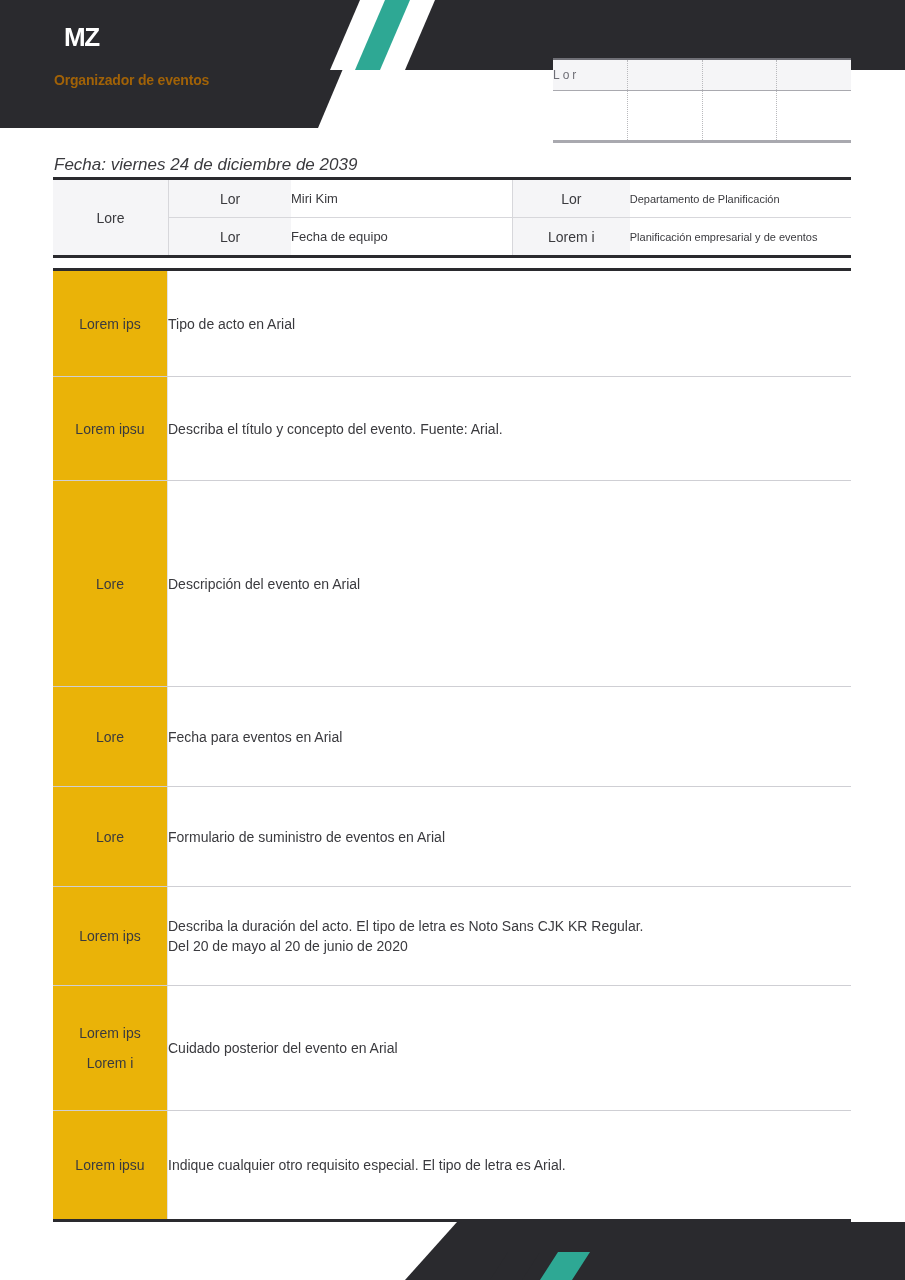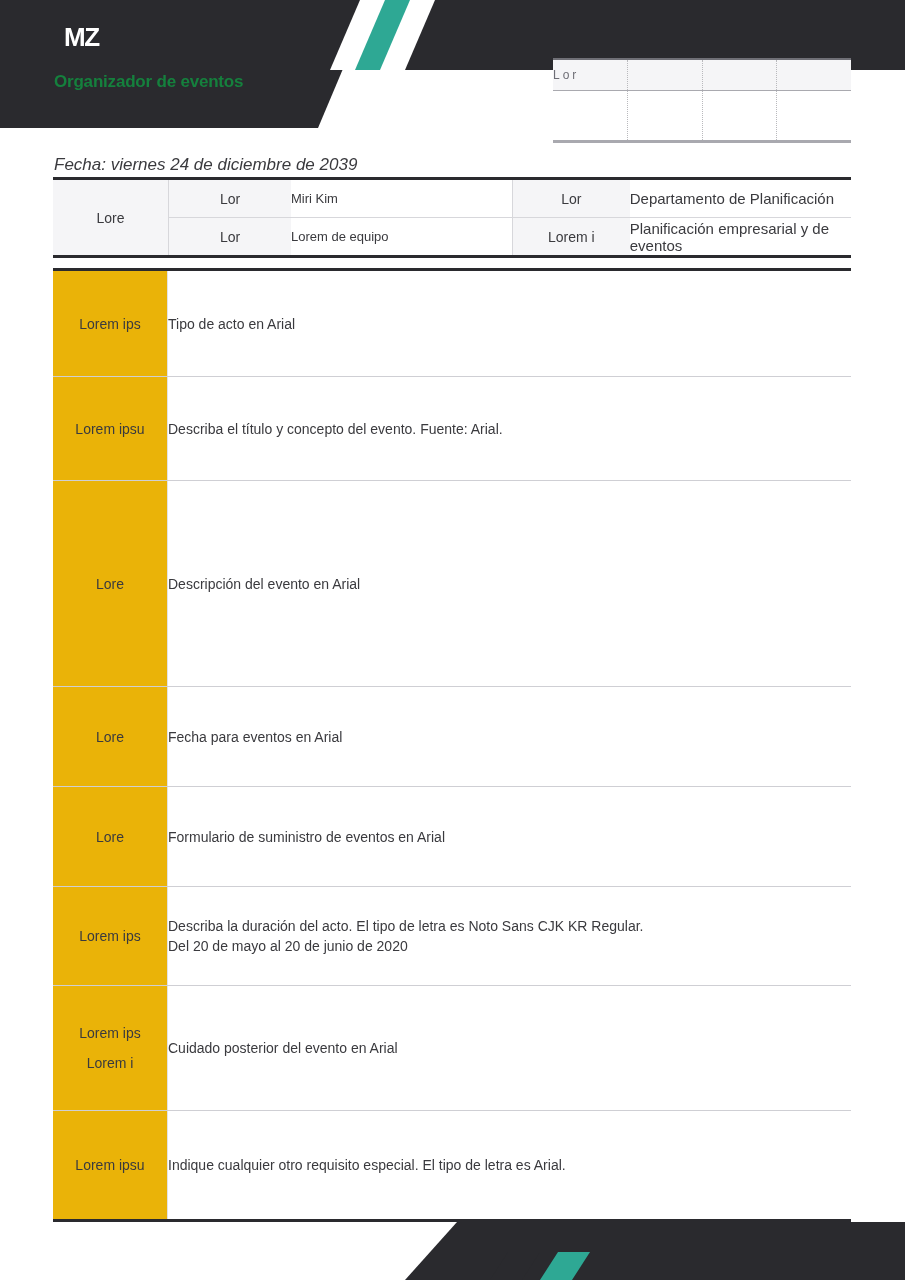--- a/index.html
+++ b/index.html
@@ -65,23 +65,23 @@
     left: 64px; top: 22px;
     font-size: 26px;
     font-weight: bold;
     letter-spacing: -1.5px;
     color: #ffffff;
     font-family: "Liberation Sans", sans-serif;
   }
   .doc-title {
     position: absolute;
     left: 54px; top: 72px;
-    font-size: 17px;
+    font-size: 14px;
     font-weight: bold;
-    color: #15803d;
+    color: #a16207;
     letter-spacing: -0.2px;
   }
 
   
   .approval-table {
     position: absolute;
     left: 553px; top: 58px;
     width: 298px;
     border-collapse: collapse;
     table-layout: fixed;
@@ -153,21 +153,21 @@
   }
   .it-lbl2 {
     width: 117px;
     background: #f5f5f7;
     text-align: center;
     font-size: 14px;
     color: #3a3a3e;
     border-left: 1px solid #d7d7db;
   }
   .it-val2 {
-    font-size: 15px;
+    font-size: 11px;
     color: #3a3a3e;
     padding-left: 12px;
   }
   .info-table tr.first td.it-lbl,
   .info-table tr.first td.it-val,
   .info-table tr.first td.it-lbl2,
   .info-table tr.first td.it-val2 {
     border-bottom: 1px solid #d7d7db;
   }
 
@@ -279,21 +279,21 @@
   <tbody>
       <tr class="first">
     <td class="it-org" rowspan="2">Lore</td>
     <td class="it-lbl">Lor</td>
     <td class="it-val">Miri Kim</td>
     <td class="it-lbl2">Lor</td>
     <td class="it-val2">Departamento de Planificación</td>
   </tr>
   <tr>
     <td class="it-lbl">Lor</td>
-    <td class="it-val">Lorem de equipo</td>
+    <td class="it-val">Fecha de equipo</td>
     <td class="it-lbl2">Lorem i</td>
     <td class="it-val2">Planificación empresarial y de eventos</td>
   </tr>
 </tbody>
   </table>
 
 <table class="main-table">
   <tbody>
       <tr style="height:107px">
     <td class="mt-label">Lorem ips</td>

